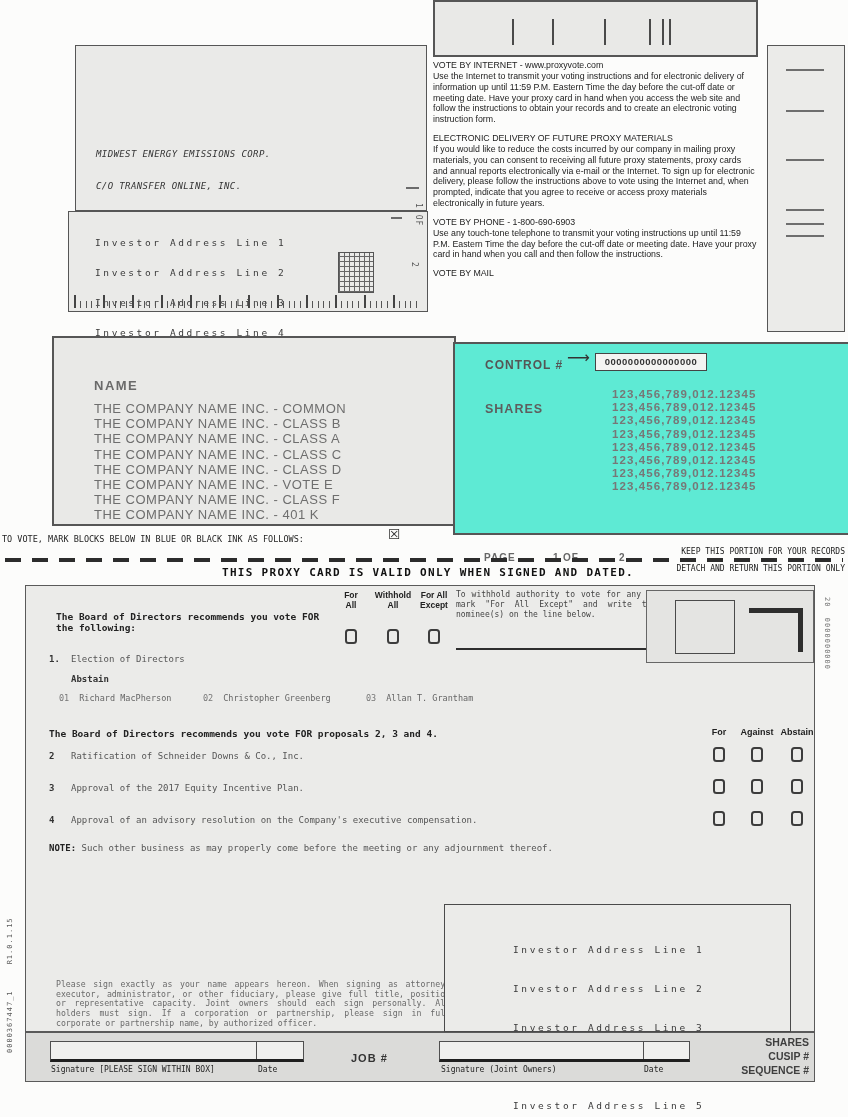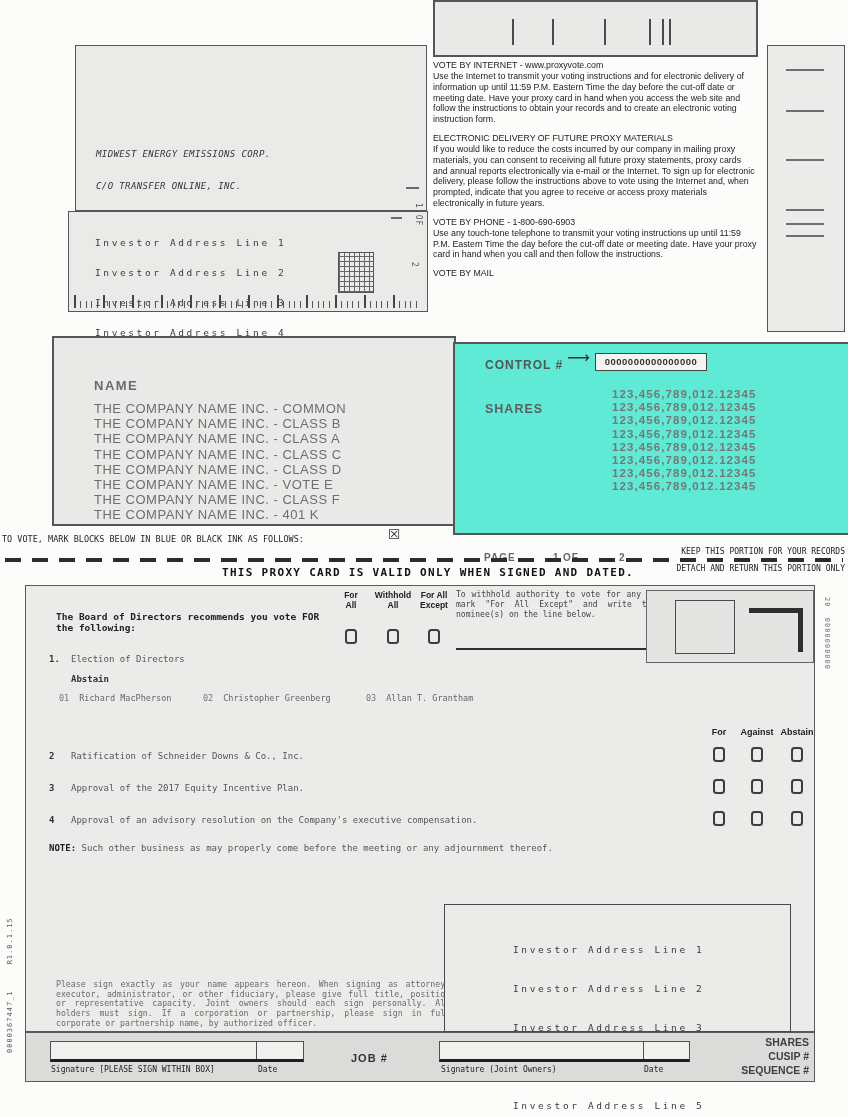--- a/index.html
+++ b/index.html
@@ -281,20 +281,21 @@
     <div class="nominee nm1">
       <span class="nnum">01</span><span>Richard MacPherson</span>
     </div>
     <div class="nominee nm2">
       <span class="nnum">02</span><span>Christopher Greenberg</span>
     </div>
     <div class="nominee nm3">
       <span class="nnum">03</span><span>Allan T. Grantham</span>
     </div>
 
+    <div class="rec2">The Board of Directors recommends you vote FOR proposals 2, 3 and 4.</div>
     <div class="colhead2 ch2a">For</div>
     <div class="colhead2 ch2b">Against</div>
     <div class="colhead2 ch2c">Abstain</div>
 
     <div class="item-num prop-num-2">2</div>
     <div class="item-txt prop-num-2">Ratification of Schneider Downs &amp; Co., Inc.</div>
     <div class="cb cb2 r2 cbca"></div>
     <div class="cb cb2 r2 cbcb"></div>
     <div class="cb cb2 r2 cbcc"></div>
 

